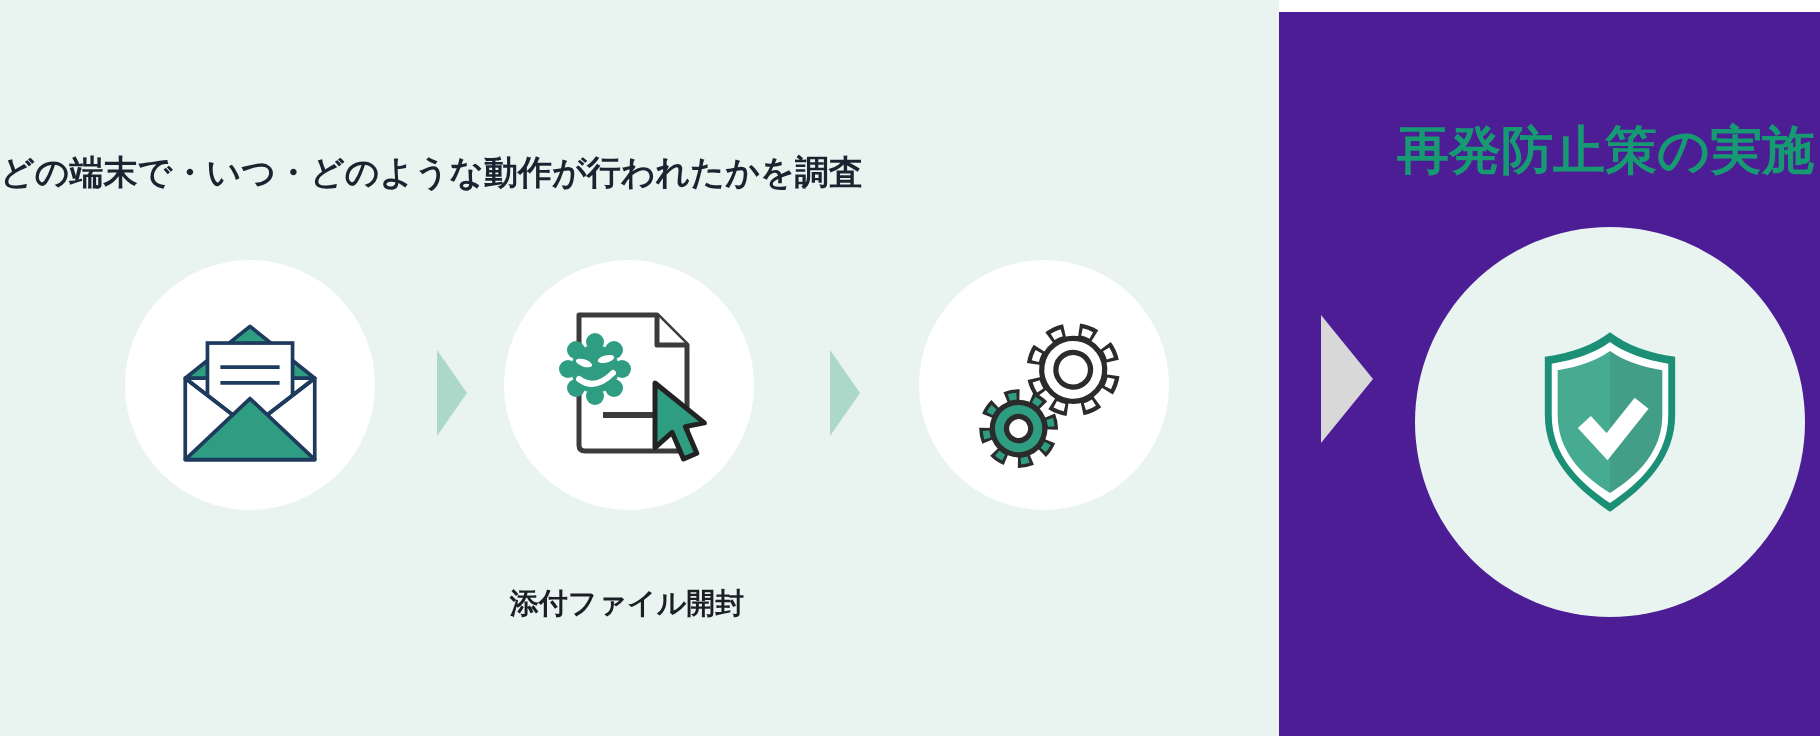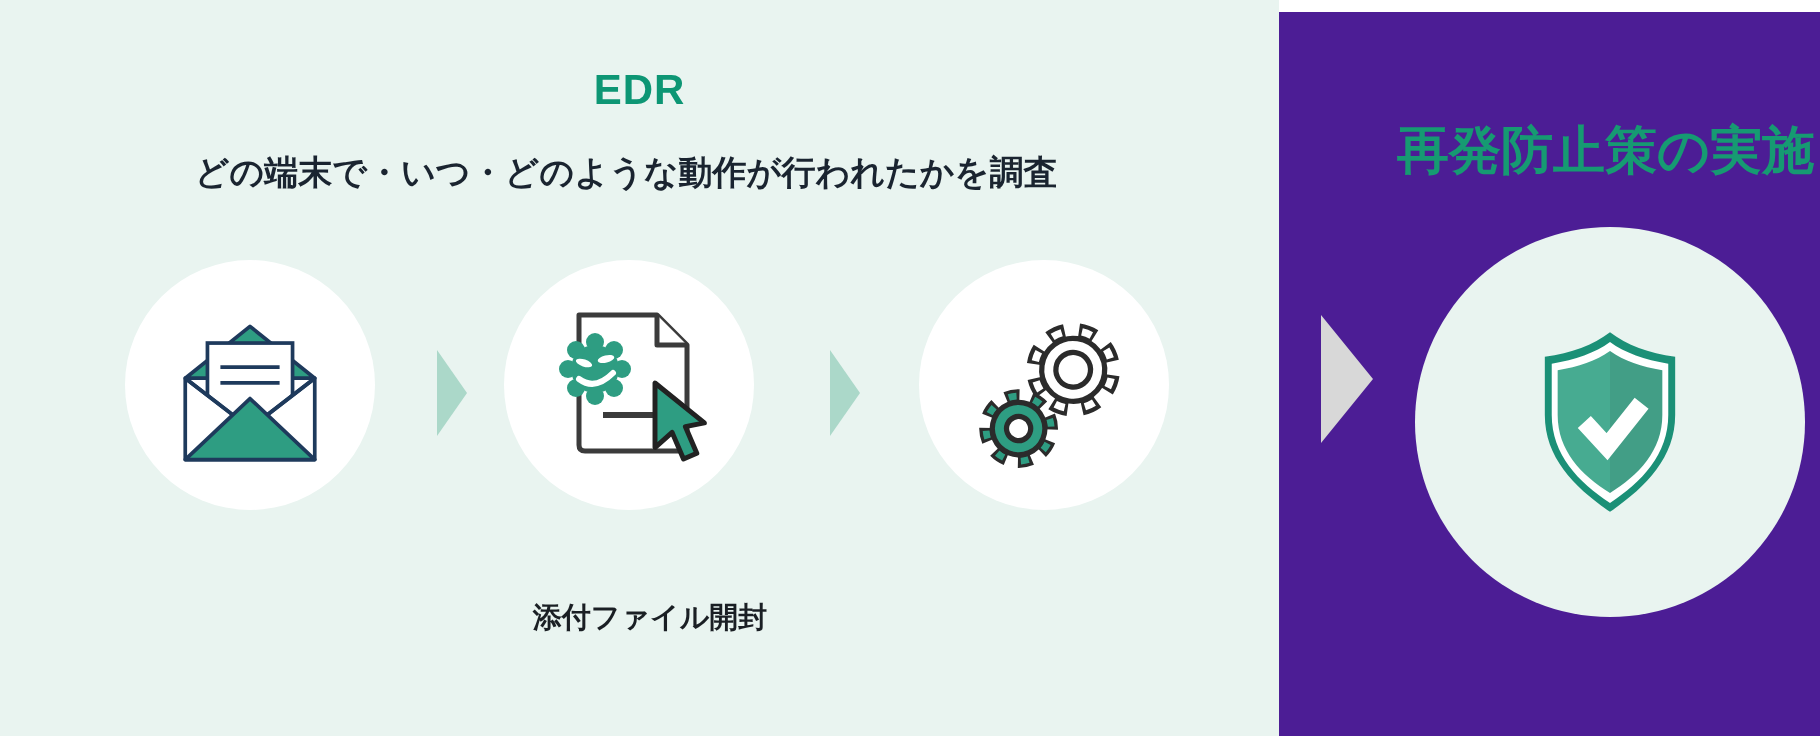--- a/index.html
+++ b/index.html
@@ -13,21 +13,21 @@
     position:absolute; left:0; top:0; width:1279px; height:736px;
     background:#e9f4f0;
   }
   .edr-title {
     position:absolute; left:0; top:66px; width:1279px;
     text-align:center; font-size:42px; font-weight:800; color:#0d9674;
     letter-spacing:1px;
   }
   .edr-subtitle {
     position:absolute; left:0; top:150px; width:1252px;
-    text-align:center; font-size:34px; font-weight:700; color:#1a2430;
+    font-size:34px; font-weight:700; color:#1a2430;
   }
   .step-circle {
     position:absolute; top:260px; width:250px; height:250px;
     background:#ffffff; border-radius:50%;
     display:flex; align-items:center; justify-content:center;
   }
   .circle-1 { left:125px; }
   .circle-2 { left:504px; }
   .circle-3 { left:919px; }
   .flow-arrow {
@@ -36,21 +36,21 @@
     border-left:30px solid #abd8c9;
   }
   .flow-arrow-1 { left:437px; }
   .flow-arrow-2 { left:830px; }
   .step-label {
     position:absolute; top:585px; text-align:center;
     font-size:29px; font-weight:700; color:#1a1f24;
     white-space:pre-line; line-height:1.25;
   }
   .label-1 { left:100px; width:300px; }
-  .label-2 { left:500px; width:300px;margin-top:14px; }
+  .label-2 { left:477px; width:300px; }
   .label-3 { left:879px; width:330px; top:570px; }
   
   .panel-right {
     position:absolute; left:1279px; top:12px; width:541px; height:736px;
     background:#4c1d95;
   }
   .right-title {
     position:absolute; left:118px; top:104px; width:430px;
     font-size:52px; font-weight:800; color:#169a72;
     white-space:nowrap; overflow:hidden;
@@ -67,21 +67,20 @@
   }
   .icon-svg { display:block; }
 </style>
 </head>
 <body>
 
 <div id="stage">
 
   <div class="panel-left">
 
-    <div class="edr-title">EDR</div>
     <div class="edr-subtitle">どの端末で・いつ・どのような動作が行われたかを調査</div>
 
     <div class="step-circle circle-1">
       <svg class="icon-svg" width="148" height="148" viewBox="0 0 160 160" style="transform:translate(0,8px)">
         <polygon points="80,8 150,64 10,64" fill="#2e9d82" stroke="#1e3a5c" stroke-width="4" stroke-linejoin="round"></polygon>
         <rect x="34" y="26" width="92" height="84" fill="#ffffff" stroke="#1e3a5c" stroke-width="4"></rect>
         <line x1="48" y1="52" x2="112" y2="52" stroke="#1e3a5c" stroke-width="4"></line>
         <line x1="48" y1="69" x2="112" y2="69" stroke="#1e3a5c" stroke-width="4"></line>
         <polygon points="10,64 80,118 150,64 150,152 10,152" fill="#ffffff" stroke="#1e3a5c" stroke-width="4" stroke-linejoin="round"></polygon>
         <line x1="10" y1="64" x2="80" y2="118" stroke="#1e3a5c" stroke-width="4"></line>

